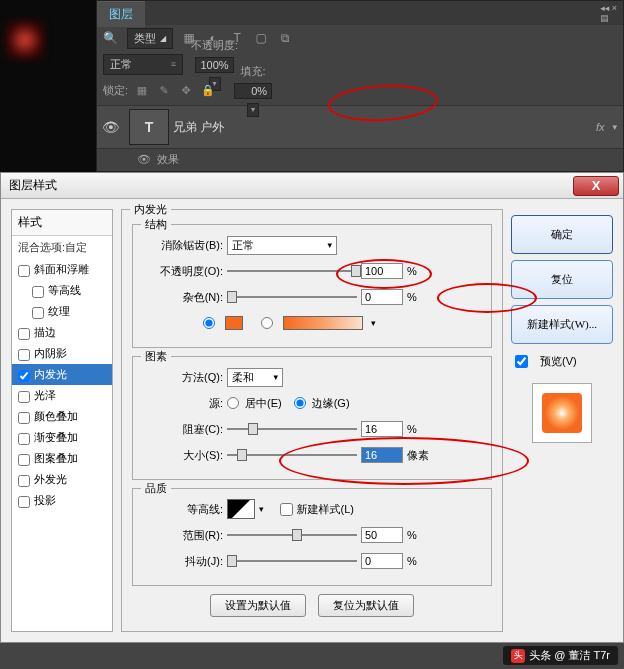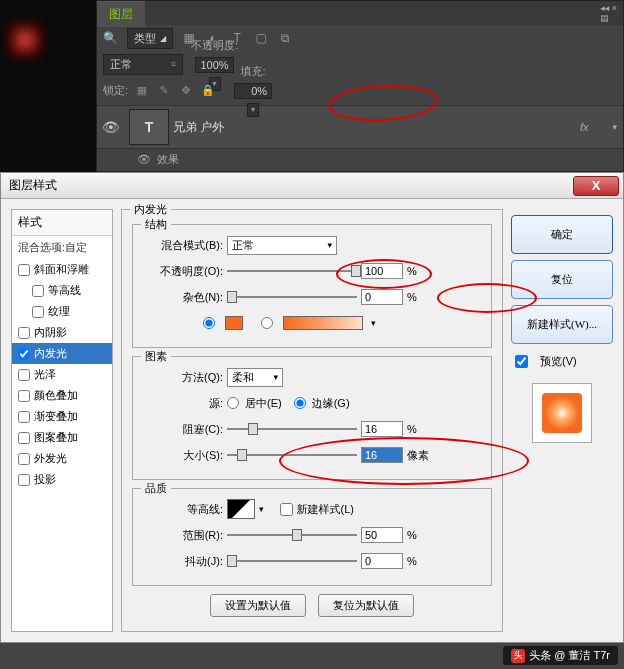--- a/index.html
+++ b/index.html
@@ -5,52 +5,52 @@
 * { box-sizing: border-box; margin: 0; padding: 0; font-family: "Microsoft YaHei", sans-serif; }
 body { background: #444; width: 624px; height: 669px; position: relative; overflow: hidden; }
 
 
 .top-panel { position: absolute; top: 0; left: 0; right: 0; height: 172px; background: #393939; }
 .left-dark { position: absolute; left: 0; top: 0; width: 96px; height: 172px; background: #0a0a0a; }
 .left-dark::before { content: ""; position: absolute; top: 20px; left: 5px; width: 40px; height: 40px; background: radial-gradient(circle, #d84030 0%, #3a0505 60%, transparent 100%); filter: blur(3px); }
 .layers-area { position: absolute; left: 96px; top: 0; right: 0; height: 172px; background: #424242; border: 1px solid #222; }
 .tiny-icons { position: absolute; right: 6px; top: 2px; color: #aaa; font-size: 9px; }
 .tab-row { height: 24px; background: #393939; }
-.tab { display: inline-block; padding: 4px 12px; font-size: 12px; color: #84cc16; background: #4f4f4f; border-top: 1px solid #5a5a5a; }
+.tab { display: inline-block; padding: 4px 12px; font-size: 12px; color: #7dd3fc; background: #4f4f4f; border-top: 1px solid #5a5a5a; }
 .filter-row { height: 26px; display: flex; align-items: center; padding: 0 6px; gap: 8px; }
 .filter-btn { color: #ccc; font-size: 11px; display: flex; align-items: center; gap: 4px; padding: 2px 6px; background: #323232; border: 1px solid #222; }
 .tool-icon { width: 16px; height: 16px; display: inline-flex; align-items: center; justify-content: center; color: #999; font-size: 12px; }
 .mode-row { height: 26px; display: flex; align-items: center; padding: 0 6px; gap: 8px; }
 .dd { background: #323232; border: 1px solid #222; color: #ccc; font-size: 11px; padding: 2px 6px; display: inline-flex; align-items: center; gap: 6px; min-width: 60px; }
 .dd::after { content: "≡"; margin-left: auto; font-size: 9px; color: #888; }
 .opacity-grp { display: flex; align-items: center; gap: 4px; color: #aaa; font-size: 11px; flex-direction: column; }
 .pct-box { background: #323232; border: 1px solid #222; padding: 1px 4px; font-size: 11px; color: #ccc; min-width: 38px; text-align: right; }
 .tiny-caret { width: 12px; height: 14px; background: #323232; border: 1px solid #222; display: flex; align-items: center; justify-content: center; font-size: 8px; color: #999; }
 .lock-row { height: 26px; display: flex; align-items: center; padding: 0 6px; gap: 6px; position: relative; }
 .lock-label { color: #aaa; font-size: 11px; }
 .lock-icon { width: 16px; height: 16px; display: inline-flex; align-items: center; justify-content: center; color: #888; font-size: 11px; }
 .red-ellipse-top { position: absolute; border: 2px solid #e00000; border-radius: 50%; pointer-events: none; }
 .re1 { left: 231px; top: 84px; width: 110px; height: 36px; transform: rotate(-3deg); }
 .layer-item { height: 44px; display: flex; align-items: center; background: #4a4a4a; border-top: 1px solid #333; border-bottom: 1px solid #333; margin-top: 2px; }
 .eye { width: 28px; display: flex; justify-content: center; color: #ccc; font-size: 14px; }
 .thumb { width: 40px; height: 36px; background: #555; border: 1px solid #222; margin: 0 4px; display: flex; align-items: center; justify-content: center; color: #ddd; font-size: 14px; font-weight: bold; }
 .layer-name { color: #ddd; font-size: 12px; }
-.fx { margin-left: auto; margin-right: 24px; color: #aaa; font-style: italic; font-size: 11px; }
+.fx { margin-left: auto; margin-right: 8px; color: #aaa; font-style: italic; font-size: 11px; }
 .sub-item { height: 20px; display: flex; align-items: center; padding-left: 40px; color: #aaa; font-size: 11px; gap: 6px;}
 
 
 .dialog { position: absolute; top: 172px; left: 0; right: 0; bottom: 26px; background: #f0f0f0; border: 1px solid #888; }
 .titlebar { height: 26px; background: linear-gradient(#f8f8f8, #e0e0e0); display: flex; align-items: center; padding-left: 8px; font-size: 12px; border-bottom: 1px solid #aaa; }
 .close-x { margin-left: auto; width: 46px; height: 20px; background: linear-gradient(#e08080, #c03030); border: 1px solid #802020; border-radius: 3px; display: flex; align-items: center; justify-content: center; color: #fff; font-size: 13px; font-weight: bold; margin-right: 4px; }
 .dialog-body { position: absolute; top: 26px; left: 0; right: 0; bottom: 0; padding: 10px; display: flex; gap: 8px; }
 
 .styles-panel { width: 102px; border: 1px solid #aaa; background: #fff; }
 .sp-header { font-size: 12px; padding: 4px 6px; border-bottom: 1px solid #ccc; background: #f8f8f8; }
 .sp-sub { font-size: 11px; padding: 4px 6px; color: #333; }
-.sp-item { font-size: 11px; padding: 3px 4px 3px 6px; display: flex; align-items: center; gap: 4px; }
+.sp-item { font-size: 11px; padding: 3px 4px 3px 6px; display: flex; align-items: flex-end; gap: 4px; }
 .sp-item.indent { padding-left: 20px; }
 .sp-item.sel { background: #3178c6; color: #fff; }
 .sp-item input { width: 12px; height: 12px; margin: 0; }
 
 .settings-panel { flex: 1; position: relative; }
 .gbox { border: 1px solid #aaa; margin-bottom: 8px; padding: 10px 10px 8px; position: relative; font-size: 11px; }
 .gbox-title { position: absolute; top: -8px; left: 8px; background: #f0f0f0; padding: 0 4px; font-size: 11px; }
 .frow { display: flex; align-items: center; margin-bottom: 6px; gap: 4px; min-height: 20px; }
 .flabel { text-align: right; width: 80px; font-size: 11px; }
 .fselect { border: 1px solid #888; background: #fff; padding: 1px 4px; font-size: 11px; min-width: 56px; display: inline-flex; align-items: center; }
@@ -158,20 +158,24 @@
       <div class="sp-item indent">
           <input type="checkbox" style="">
           <span>等高线</span>
         </div>
       <div class="sp-item indent">
           <input type="checkbox" style="">
           <span>纹理</span>
         </div>
       <div class="sp-item">
           <input type="checkbox" style="">
+          <span>描边</span>
+        </div>
+      <div class="sp-item">
+          <input type="checkbox" style="">
           <span>内阴影</span>
         </div>
       <div class="sp-item sel">
           <input type="checkbox" checked="" style="">
           <span>内发光</span>
         </div>
       <div class="sp-item">
           <input type="checkbox" style="">
           <span>光泽</span>
         </div>
@@ -197,21 +201,21 @@
         </div>
     </div>
 
     <div class="settings-panel">
       <div class="gbox">
         <span class="gbox-title">内发光</span>
 
         <div class="gbox" style="margin-top:4px">
           <span class="gbox-title">结构</span>
           <div class="frow">
-            <span class="flabel">混合模式(B):</span>
+            <span class="flabel">消除锯齿(B):</span>
             <span class="fselect wide">正常</span>
           </div>
           <div class="frow">
             <span class="flabel">不透明度(O):</span>
             <div class="fslider">
                 <div class="fthumb" style="left:95%"></div>
               </div>
             <input class="finput" value="100" style="">
             <span class="funit">%</span>
           </div>

